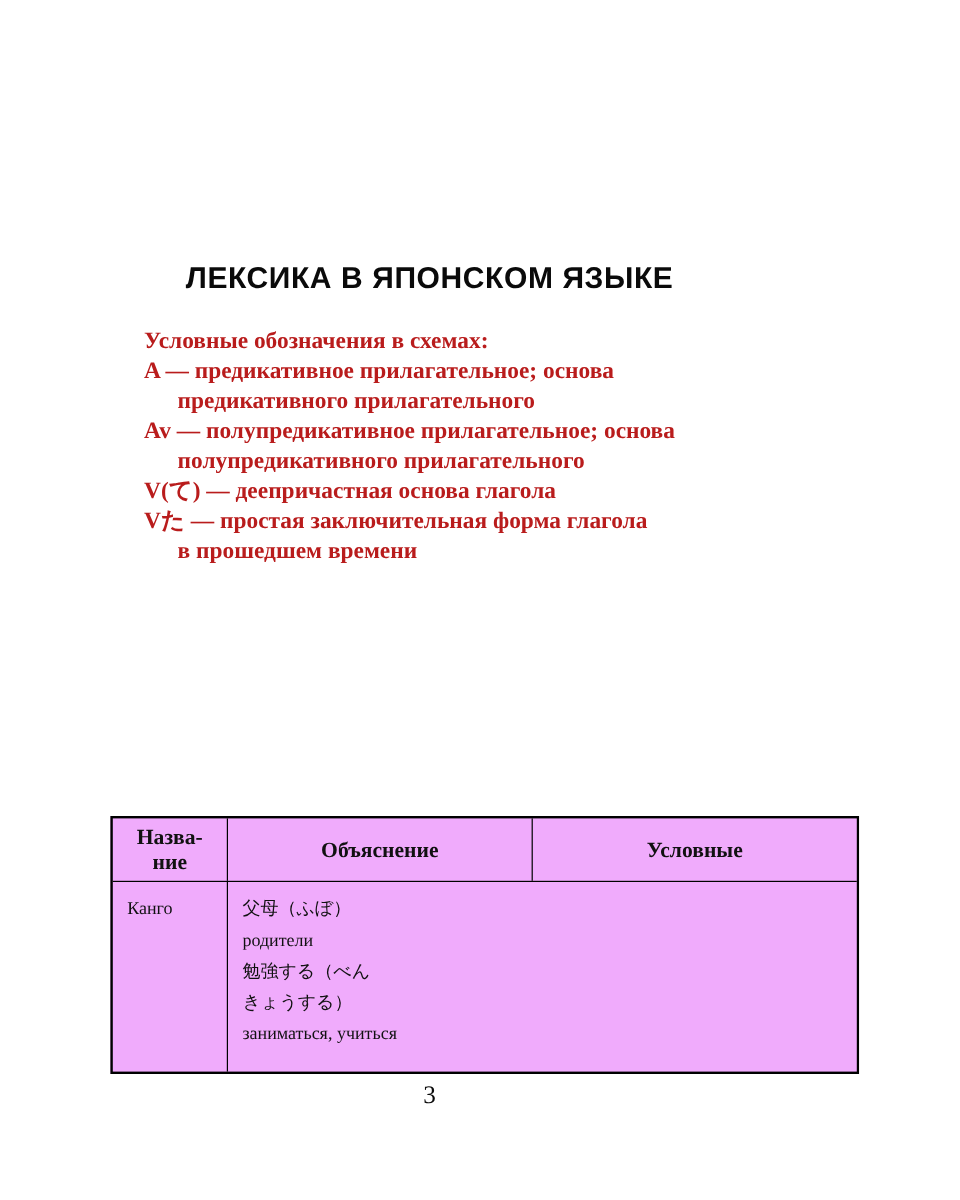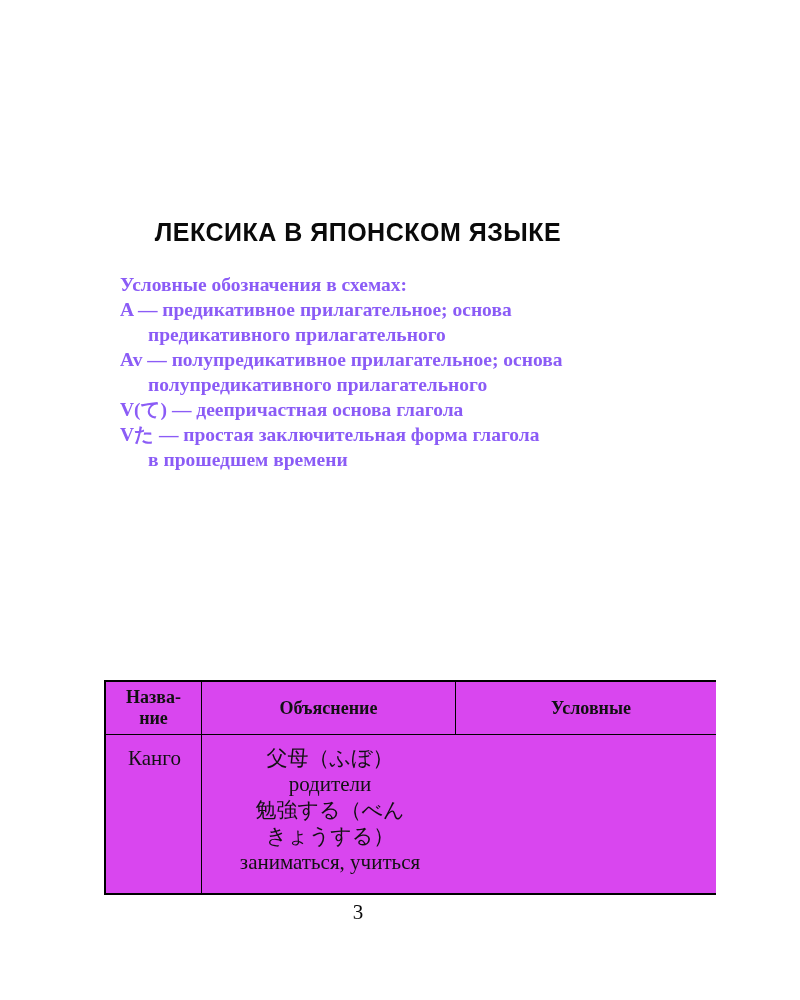--- a/index.html
+++ b/index.html
@@ -29,38 +29,38 @@
     color: #0a0a0a;
   }
   .legend {
     position: absolute;
     top: 272px;
     left: 120px;
     width: 580px;
     font-size: 19.5px;
     font-weight: bold;
     line-height: 25px;
-    color: #8b5cf6;
+    color: #b91c1c;
   }
   .legend-intro {
     margin: 0 0 0 0;
   }
   .legend-item {
     padding-left: 28px;
     text-indent: -28px;
     white-space: pre-line;
   }
   .vtable {
     position: absolute;
     top: 680px;
-    left: 104px;
+    left: 92px;
     width: 624px;
     border: 2px solid #000000;
     box-sizing: border-box;
-    background: #d946ef;
+    background: #f0abfc;
   }
   .tr {
     display: grid;
     grid-template-columns: 96px 254px 1fr;
   }
   .tr.thead {
     border-bottom: 1.5px solid #000000;
   }
   .th {
     border-right: 1.5px solid #000000;
@@ -75,25 +75,24 @@
     white-space: pre-line;
     padding: 4px 6px;
     box-sizing: border-box;
   }
   .th:last-child { border-right: none; }
   .td {
     border-right: 1.5px solid #000000;
     min-height: 158px;
     padding: 10px 10px 10px 12px;
     box-sizing: border-box;
-    font-size: 21px;
+    font-size: 15px;
     line-height: 26px;
     white-space: pre-line;
     vertical-align: top;
-    text-align: center;
   }
   .td:last-child { border-right: none; }
   .page-number {
     position: absolute;
     top: 900px;
     left: 0;
     width: 100%;
     text-align: center;
     font-size: 21px;
     color: #0a0a0a;

